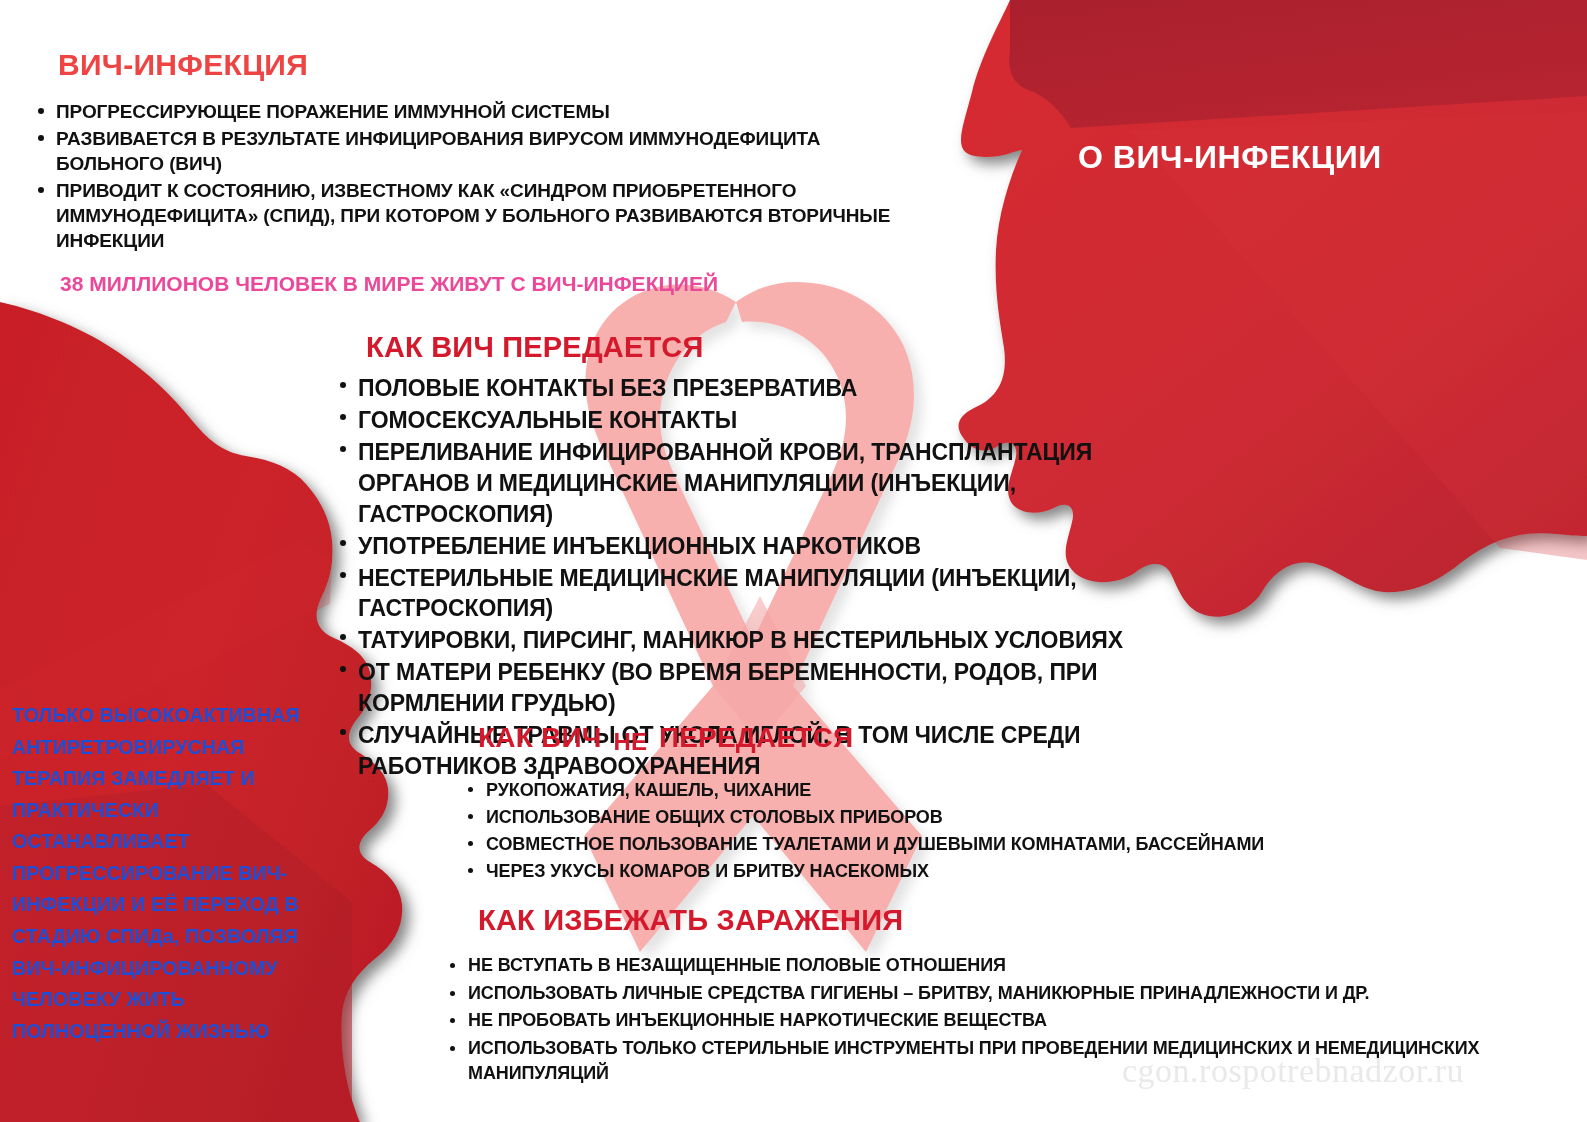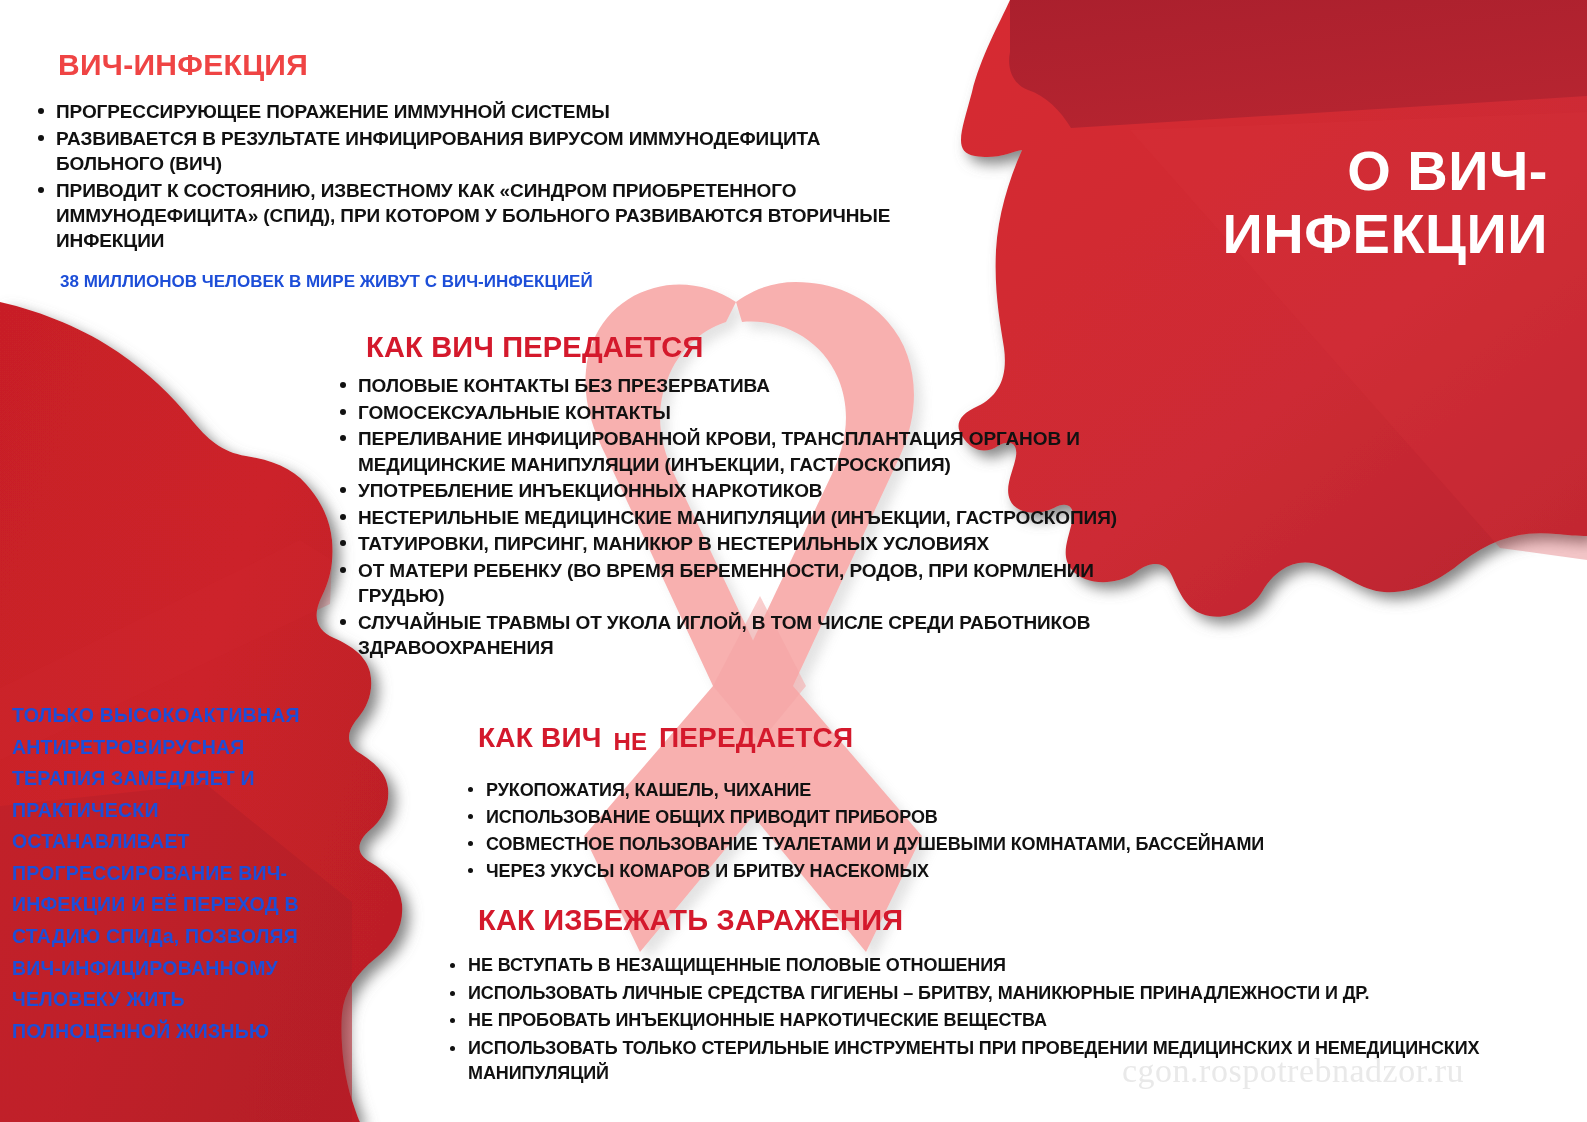--- a/index.html
+++ b/index.html
@@ -58,27 +58,27 @@
 
   
   #intro-title{
     left:58px;top:48px;
     color:#ef4444;font-weight:bold;font-size:30px;letter-spacing:.3px;
   }
   #intro-list{left:34px;top:99px;width:880px;}
   #intro-list li{font-size:19px;line-height:1.32;margin-bottom:2px;}
   #intro-stat{
     left:60px;top:272px;
-    color:#1d4ed8;font-weight:bold;font-size:17px;letter-spacing:0px;
+    color:#ec4899;font-weight:bold;font-size:21px;letter-spacing:0px;
   }
 
   
   #trans-title{left:366px;top:332px;}
   #trans-list{left:336px;top:373px;width:840px;}
-  #trans-list li{font-size:19px;line-height:1.345;margin-bottom:1px;}
+  #trans-list li{font-size:23px;line-height:1.345;margin-bottom:1px;}
 
   
   #nottrans-title{left:478px;top:723px;}
   #nottrans-title .ne{
     font-size:24px;line-height:0.8;vertical-align:-3px;
     letter-spacing:0px;padding:0 4px;
   }
   #nottrans-list{left:462px;top:777px;width:1010px;}
   #nottrans-list li{font-size:18px;line-height:1.45;margin-bottom:1px;padding-left:24px;}
   #nottrans-list li:before{left:6px;top:10px;width:5px;height:5px;}
@@ -94,22 +94,22 @@
     left:12px;top:700px;width:290px;
     color:#1d4ed8;font-weight:bold;
     font-size:19.5px;line-height:1.62;
     letter-spacing:.2px;
   }
 
   
   #hero-title{
     left:1078px;top:140px;width:470px;
     color:#ffffff;font-weight:bold;
-    font-size:56px;line-height:1.12;
-    text-align:right;
+    font-size:32px;line-height:1.12;
+    text-align:left;
     letter-spacing:.5px;
   }
 
   
   #watermark{
     left:1122px;top:1052px;
     font-family:"Liberation Serif","DejaVu Serif",serif;
     font-size:34px;
     color:#e9e9e9;
     letter-spacing:.5px;
@@ -283,21 +283,21 @@
   </ul>
 
   <div class="blk sec-title" id="nottrans-title">
     <span>КАК ВИЧ</span>
     <span class="ne">НЕ</span>
     <span>ПЕРЕДАЕТСЯ</span>
   </div>
 
   <ul class="bullets blk" id="nottrans-list">
     <li>РУКОПОЖАТИЯ, КАШЕЛЬ, ЧИХАНИЕ</li>
-    <li>ИСПОЛЬЗОВАНИЕ ОБЩИХ ПРИВОДИТ ПРИБОРОВ</li>
+    <li>ИСПОЛЬЗОВАНИЕ ОБЩИХ СТОЛОВЫХ ПРИБОРОВ</li>
     <li>СОВМЕСТНОЕ ПОЛЬЗОВАНИЕ ТУАЛЕТАМИ И ДУШЕВЫМИ КОМНАТАМИ, БАССЕЙНАМИ</li>
     <li>ЧЕРЕЗ УКУСЫ КОМАРОВ И БРИТВУ НАСЕКОМЫХ</li>
   </ul>
 
   <div class="blk sec-title big" id="avoid-title">КАК ИЗБЕЖАТЬ ЗАРАЖЕНИЯ</div>
 
   <ul class="bullets blk" id="avoid-list">
     <li>НЕ ВСТУПАТЬ В НЕЗАЩИЩЕННЫЕ ПОЛОВЫЕ ОТНОШЕНИЯ</li>
     <li>ИСПОЛЬЗОВАТЬ ЛИЧНЫЕ СРЕДСТВА ГИГИЕНЫ – БРИТВУ, МАНИКЮРНЫЕ ПРИНАДЛЕЖНОСТИ И ДР.</li>
     <li>НЕ ПРОБОВАТЬ ИНЪЕКЦИОННЫЕ НАРКОТИЧЕСКИЕ ВЕЩЕСТВА</li>

